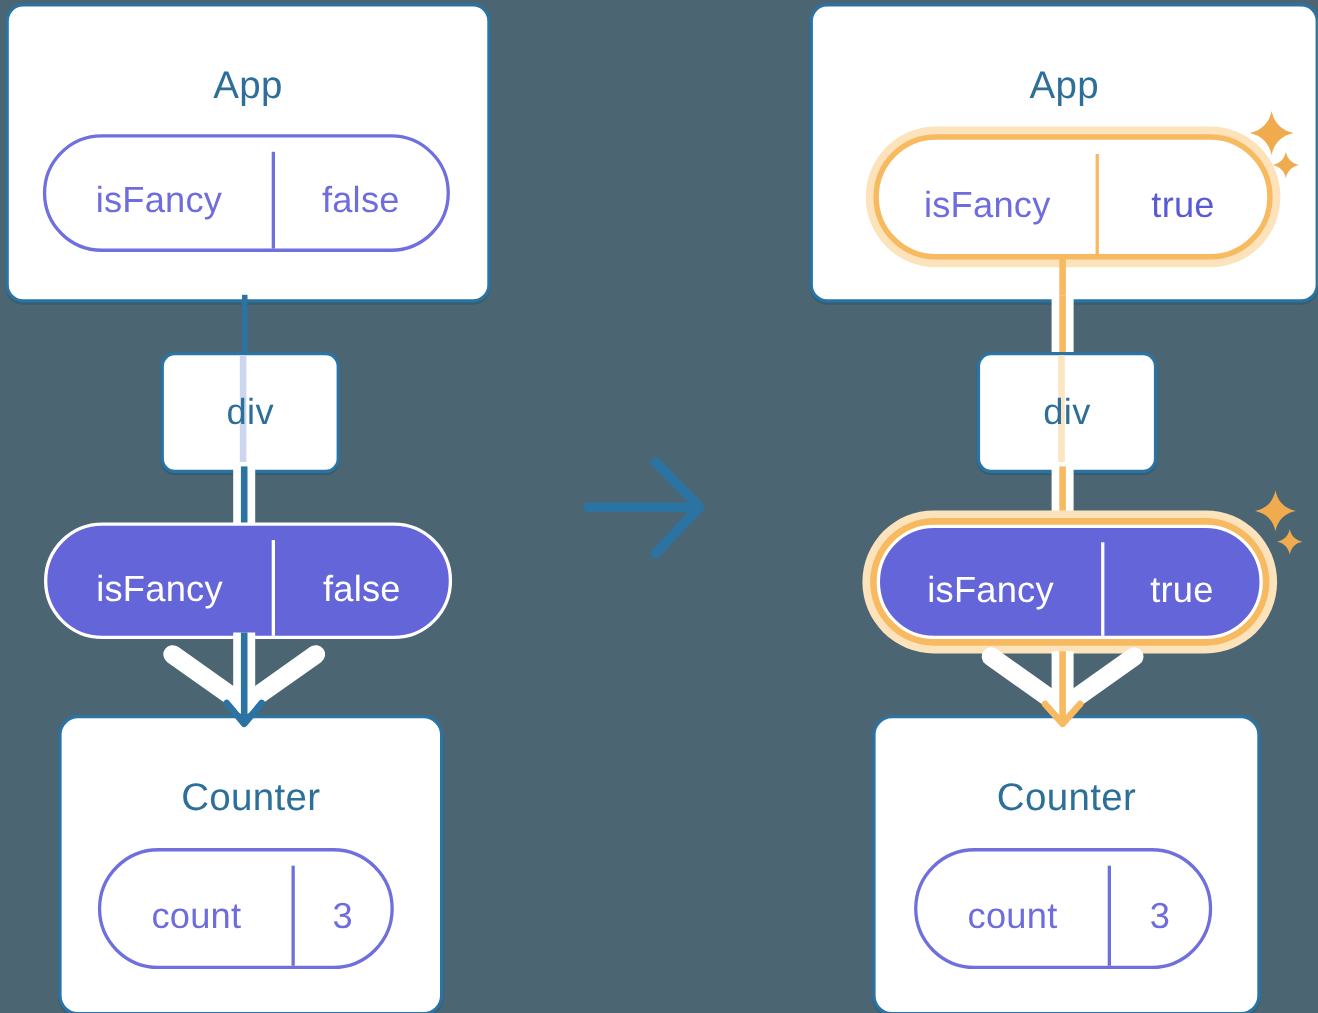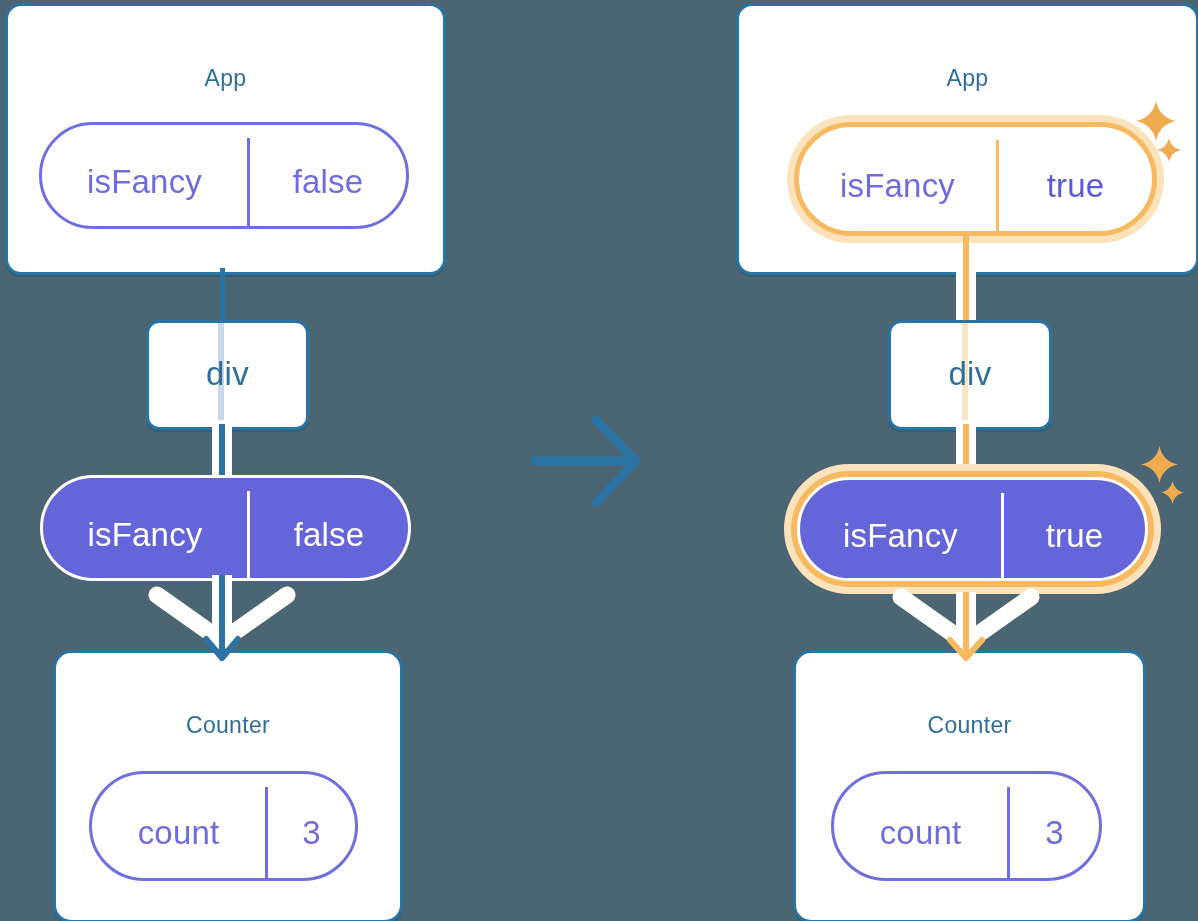--- a/index.html
+++ b/index.html
@@ -8,21 +8,21 @@
     background:#4b6672;
     font-family:"Liberation Sans", sans-serif;
   }
   
   .card{
     position:absolute;background:#fff;border:3.5px solid #2b73a3;
     box-shadow:0 2px 0 rgba(27,84,116,.45);
   }
   .card-title{
     position:absolute;left:0;right:0;text-align:center;
-    color:#2e6f9a;font-size:23px;font-weight:500;line-height:40px;
+    color:#2e6f9a;font-size:35px;font-weight:500;line-height:40px;
     letter-spacing:.3px;
   }
   
   .pill{position:absolute;display:flex;align-items:stretch;}
   .pill .cell{
     display:flex;align-items:center;justify-content:center;
     font-size:33px;letter-spacing:.2px;margin-top:13px;
   }
   .outline-pill{background:#fff;border:3.5px solid #6f6fde;border-radius:60px;}
   .outline-pill .cell{color:#6f6dde;}

